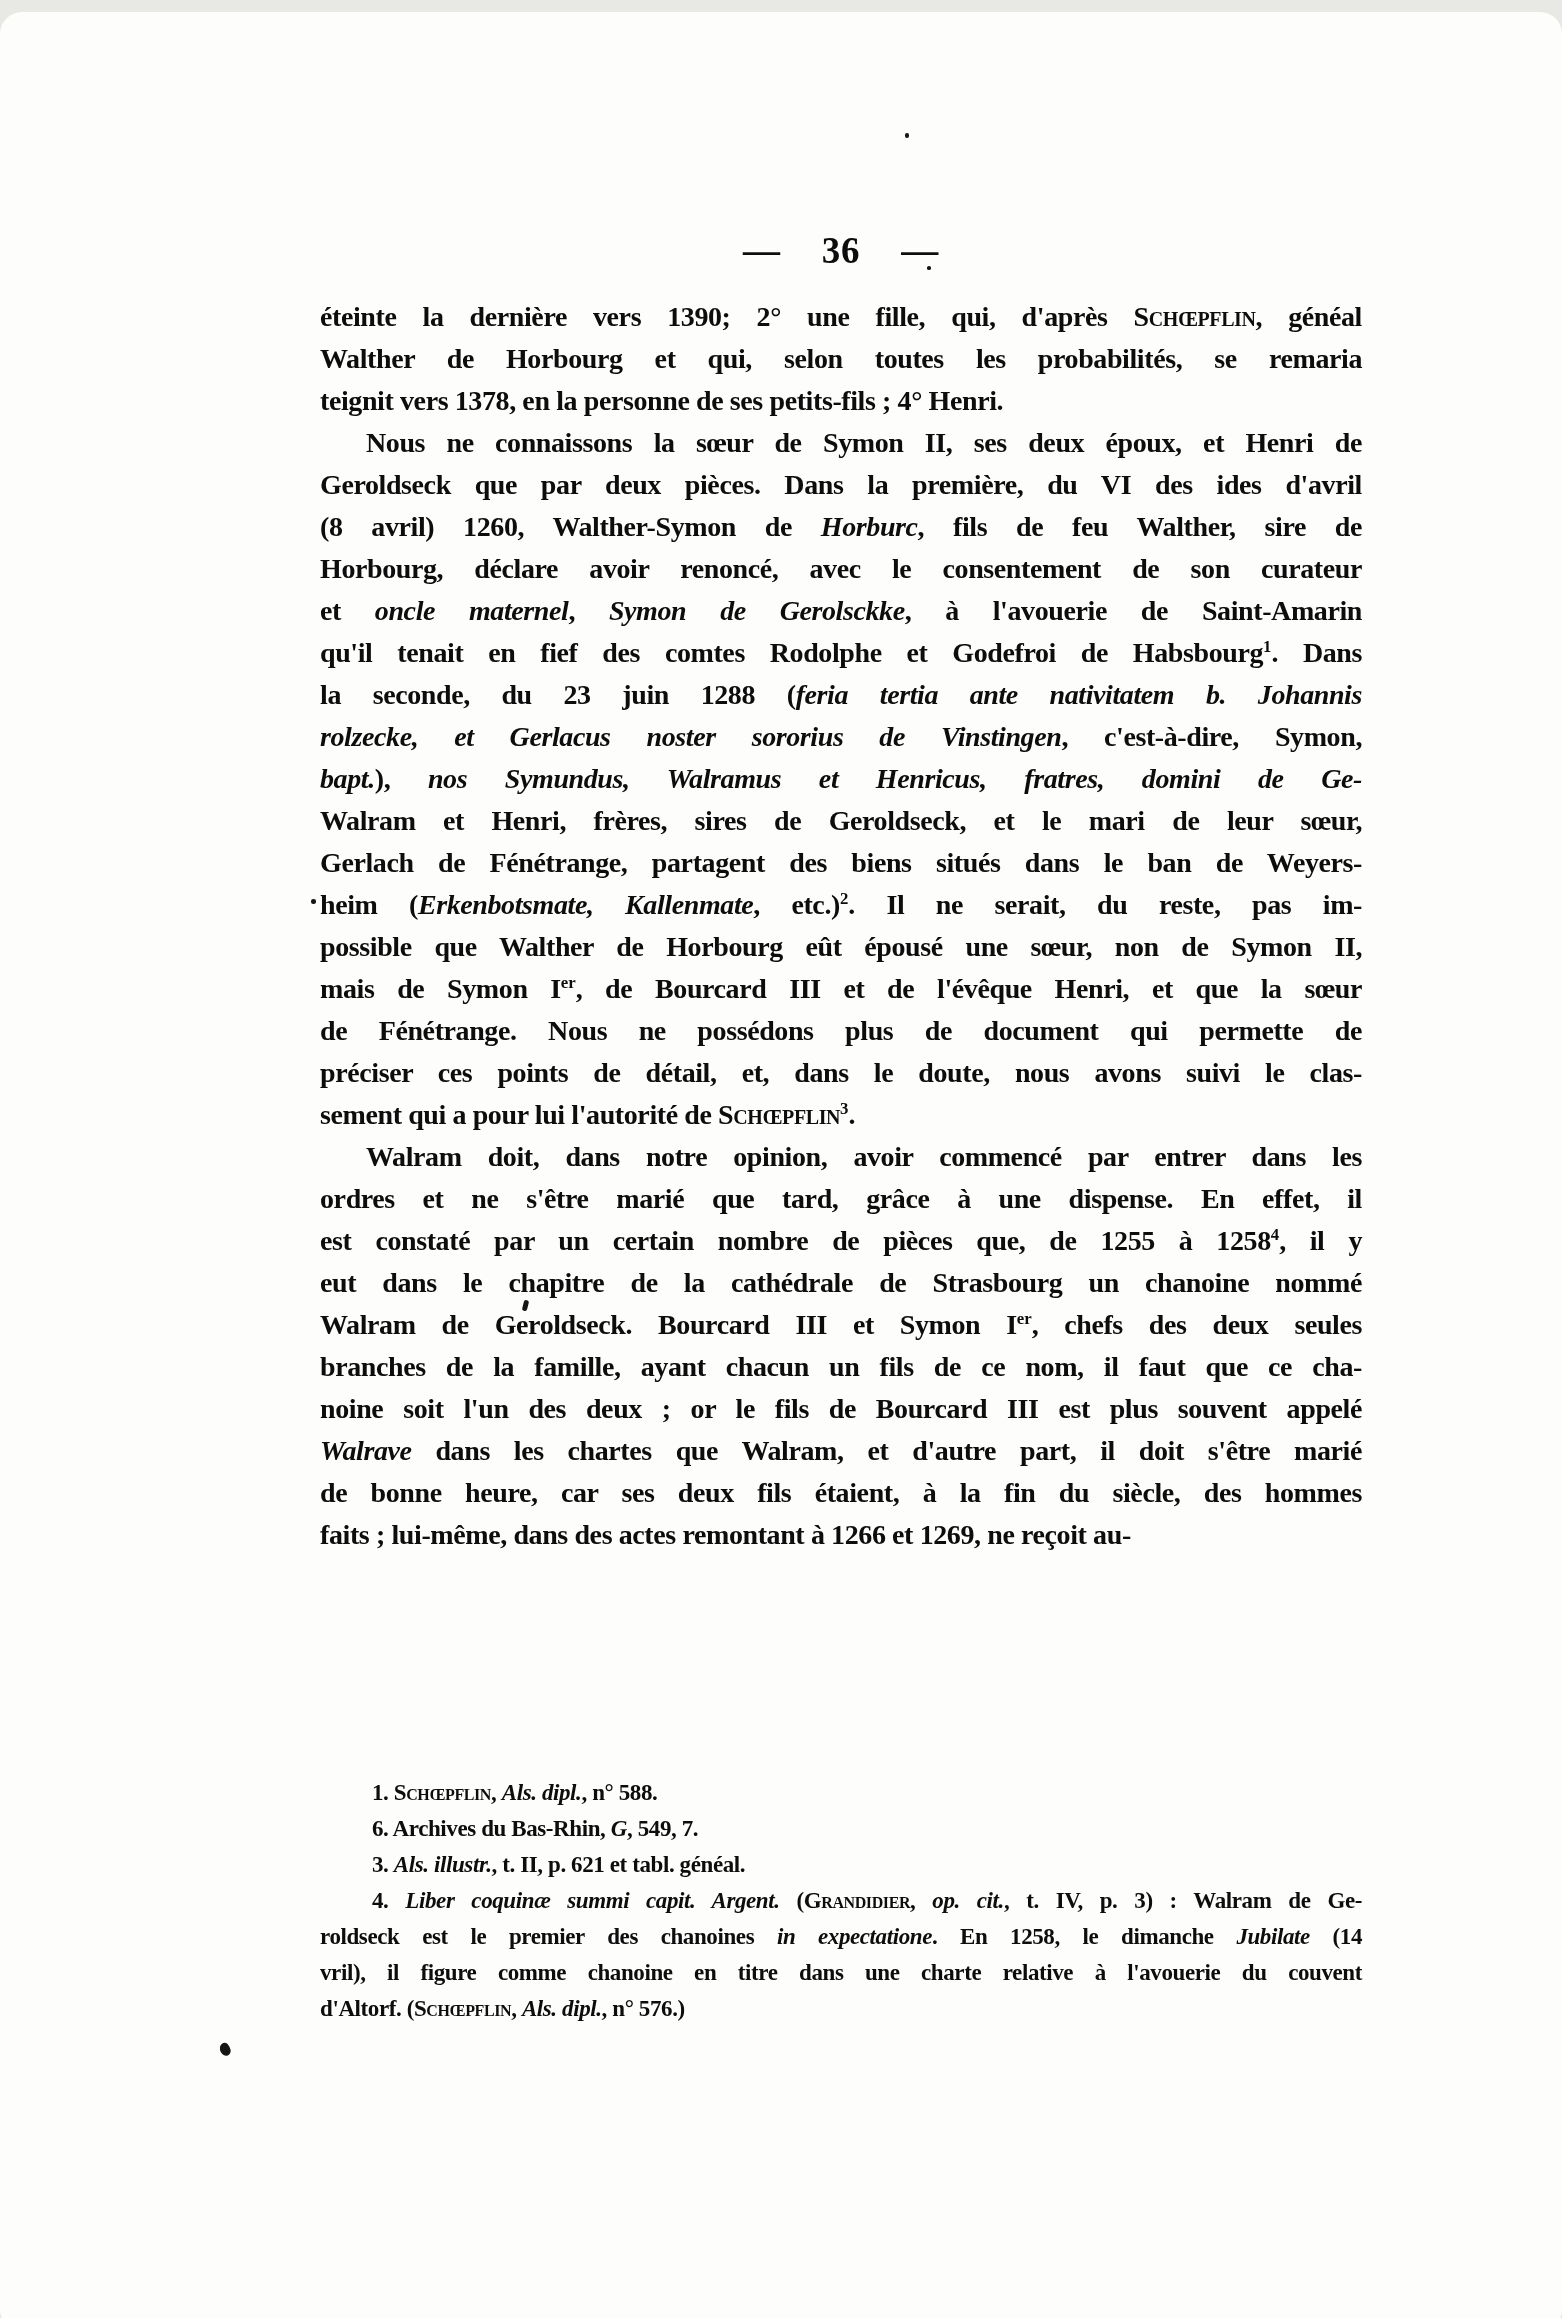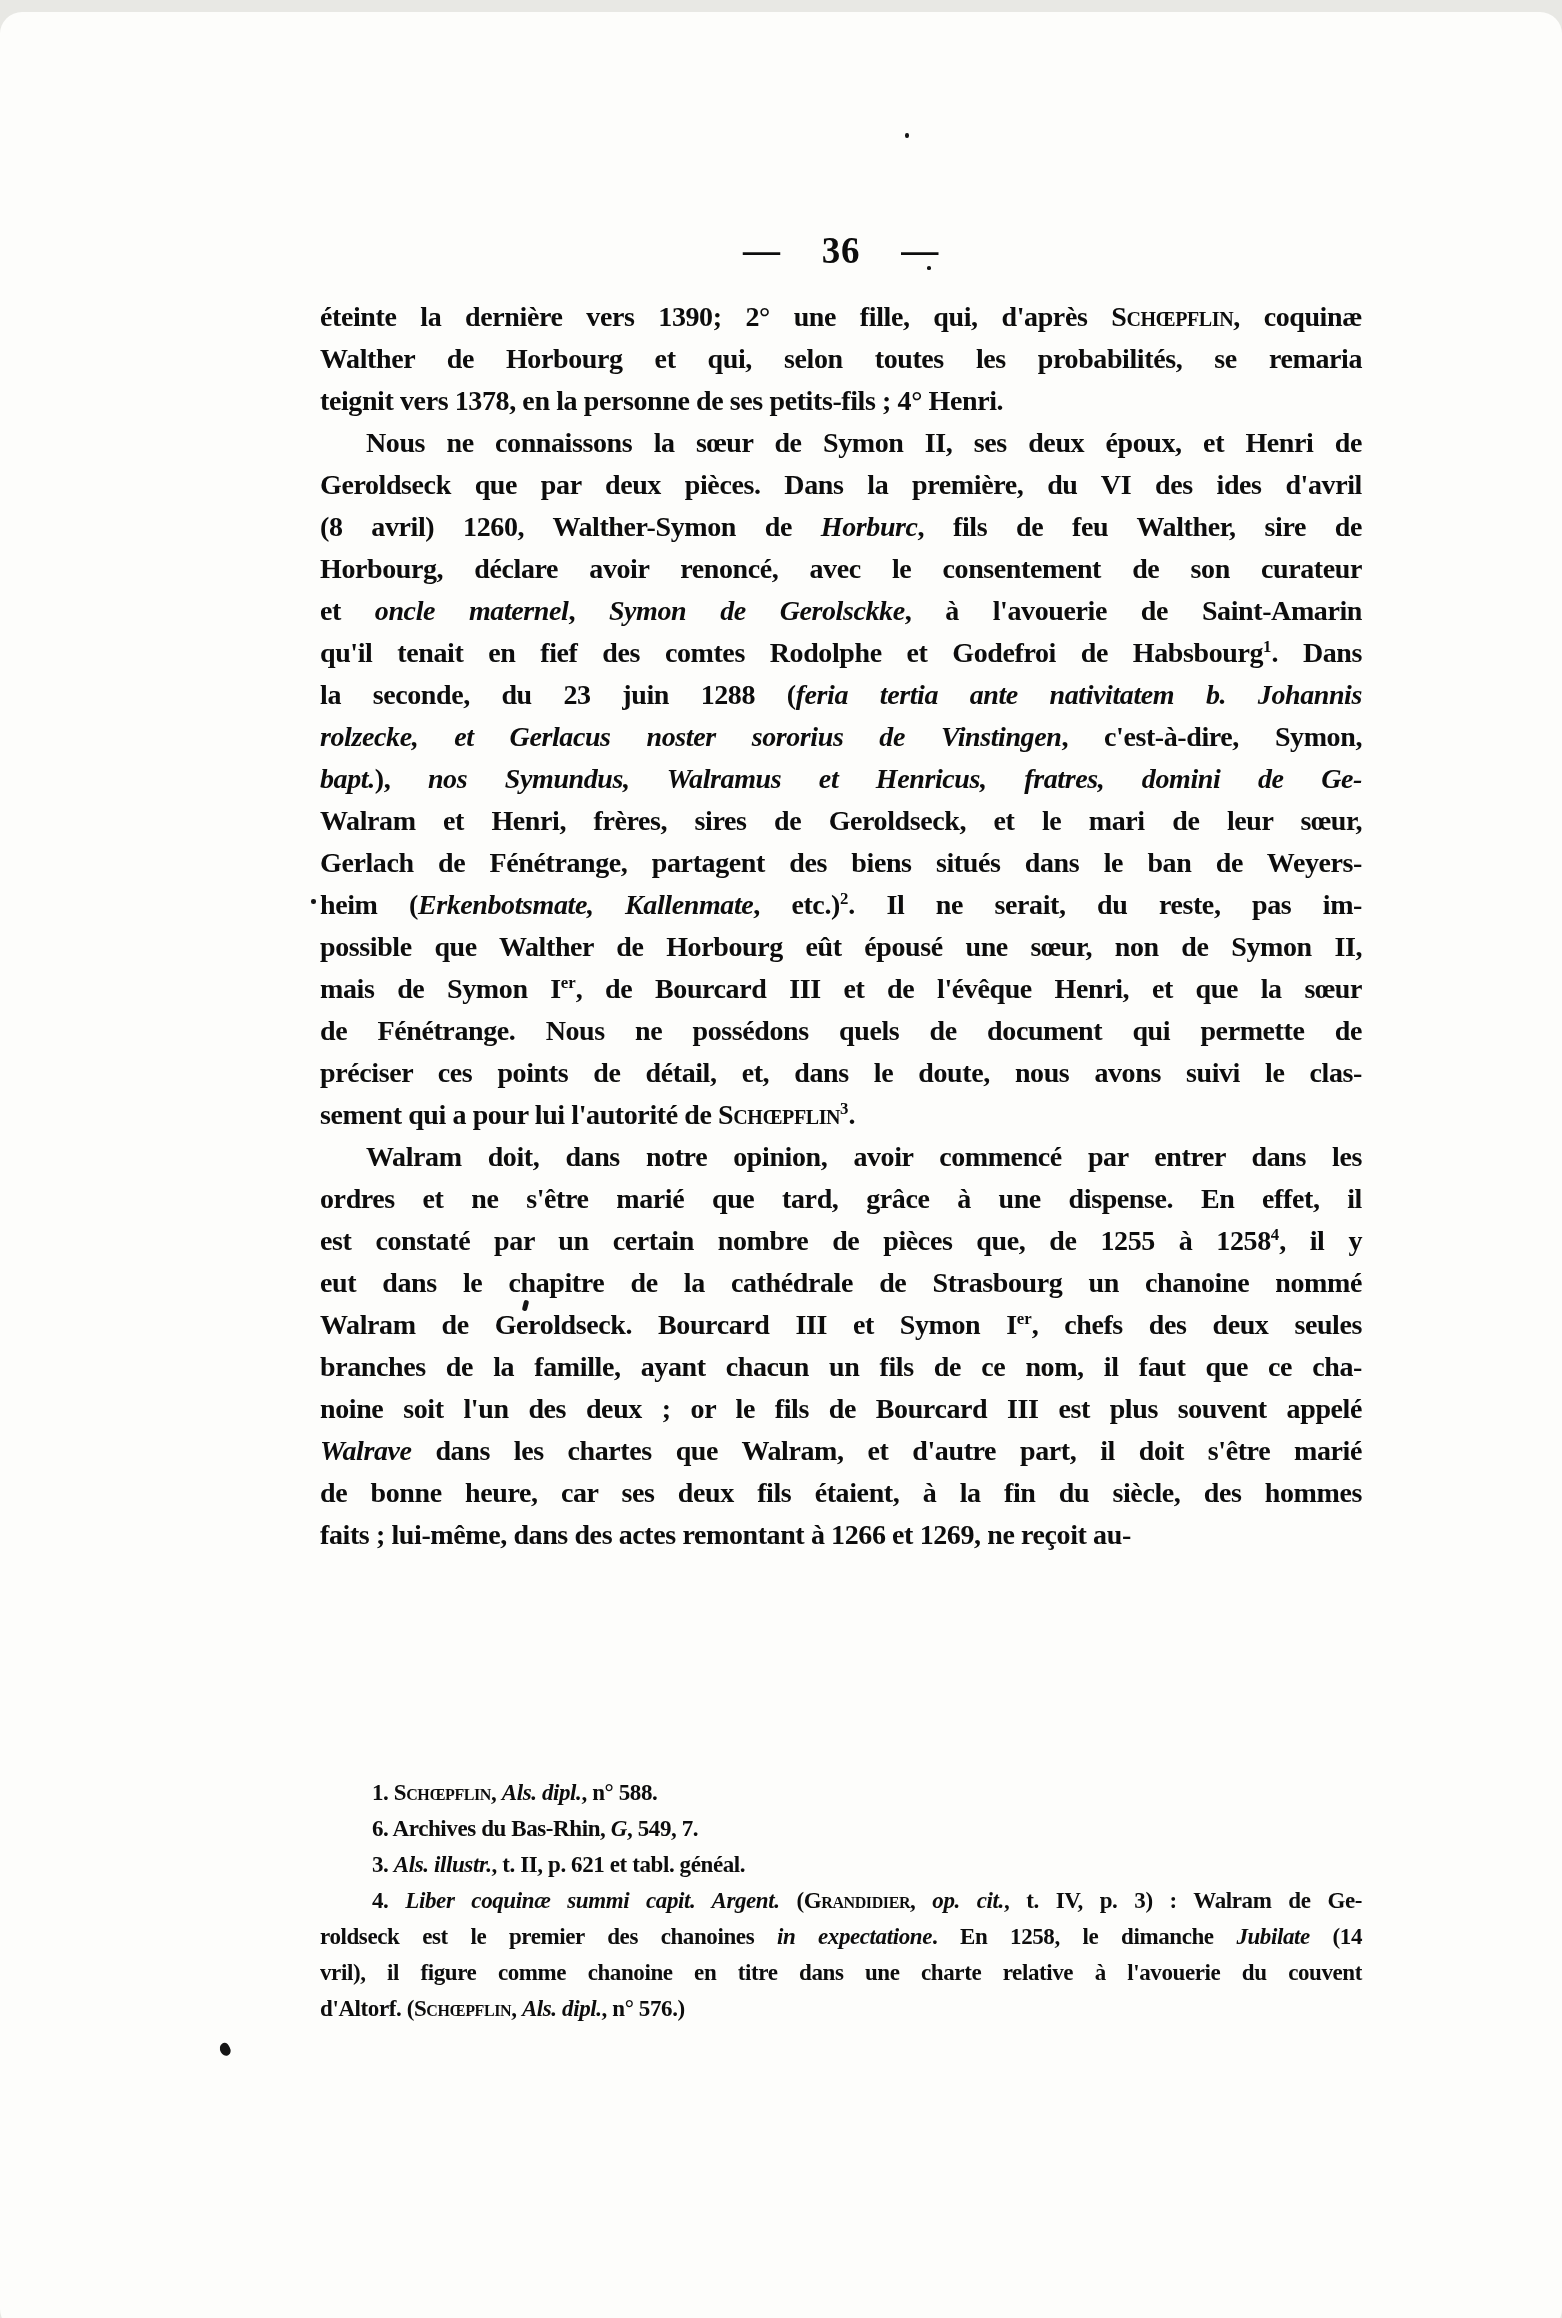--- a/index.html
+++ b/index.html
@@ -53,38 +53,38 @@
 </head>
 <body>
 
 <div class="page">
 
   <div class="header">
     <span>—</span><span class="num">36</span><span>—</span>
   </div>
 
   <div class="body-text">
-      <div class="line"><span>éteinte la dernière vers 1390; 2° une fille, qui, d'après </span><span class="sc">Schœpflin</span><span>, coquinæ</span></div>
+      <div class="line"><span>éteinte la dernière vers 1390; 2° une fille, qui, d'après </span><span class="sc">Schœpflin</span><span>, généal</span></div>
       <div class="line"><span>Walther de Horbourg et qui, selon toutes les probabilités, se remaria</span></div>
       <div class="line endline"><span>teignit vers 1378, en la personne de ses petits-fils ; 4° Henri.</span></div>
       <div class="line indent"><span>Nous ne connaissons la sœur de Symon II, ses deux époux, et Henri de</span></div>
       <div class="line"><span>Geroldseck que par deux pièces. Dans la première, du VI des ides d'avril</span></div>
       <div class="line"><span>(8 avril) 1260, Walther-Symon de </span><span class="it">Horburc</span><span>, fils de feu Walther, sire de</span></div>
       <div class="line"><span>Horbourg, déclare avoir renoncé, avec le consentement de son curateur</span></div>
       <div class="line"><span>et </span><span class="it">oncle maternel</span><span>, </span><span class="it">Symon de Gerolsckke</span><span>, à l'avouerie de Saint-Amarin</span></div>
       <div class="line"><span>qu'il tenait en fief des comtes Rodolphe et Godefroi de Habsbourg</span><span class="sup">1</span><span>. Dans</span></div>
       <div class="line"><span>la seconde, du 23 juin 1288 (</span><span class="it">feria tertia ante nativitatem b. Johannis</span></div>
       <div class="line"><span class="it">rolzecke, et Gerlacus noster sororius de Vinstingen</span><span>, c'est-à-dire, Symon,</span></div>
       <div class="line"><span class="it">bapt.</span><span>), </span><span class="it">nos Symundus, Walramus et Henricus, fratres, domini de Ge-</span></div>
       <div class="line"><span>Walram et Henri, frères, sires de Geroldseck, et le mari de leur sœur,</span></div>
       <div class="line"><span>Gerlach de Fénétrange, partagent des biens situés dans le ban de Weyers-</span></div>
       <div class="line"><span>heim (</span><span class="it">Erkenbotsmate, Kallenmate</span><span>, etc.)</span><span class="sup">2</span><span>. Il ne serait, du reste, pas im-</span></div>
       <div class="line"><span>possible que Walther de Horbourg eût épousé une sœur, non de Symon II,</span></div>
       <div class="line"><span>mais de Symon I</span><span class="sup">er</span><span>, de Bourcard III et de l'évêque Henri, et que la sœur</span></div>
-      <div class="line"><span>de Fénétrange. Nous ne possédons quels de document qui permette de</span></div>
+      <div class="line"><span>de Fénétrange. Nous ne possédons plus de document qui permette de</span></div>
       <div class="line"><span>préciser ces points de détail, et, dans le doute, nous avons suivi le clas-</span></div>
       <div class="line endline"><span>sement qui a pour lui l'autorité de </span><span class="sc">Schœpflin</span><span class="sup">3</span><span>.</span></div>
       <div class="line indent"><span>Walram doit, dans notre opinion, avoir commencé par entrer dans les</span></div>
       <div class="line"><span>ordres et ne s'être marié que tard, grâce à une dispense. En effet, il</span></div>
       <div class="line"><span>est constaté par un certain nombre de pièces que, de 1255 à 1258</span><span class="sup">4</span><span>, il y</span></div>
       <div class="line"><span>eut dans le chapitre de la cathédrale de Strasbourg un chanoine nommé</span></div>
       <div class="line"><span>Walram de Geroldseck. Bourcard III et Symon I</span><span class="sup">er</span><span>, chefs des deux seules</span></div>
       <div class="line"><span>branches de la famille, ayant chacun un fils de ce nom, il faut que ce cha-</span></div>
       <div class="line"><span>noine soit l'un des deux ; or le fils de Bourcard III est plus souvent appelé</span></div>
       <div class="line"><span class="it">Walrave</span><span> dans les chartes que Walram, et d'autre part, il doit s'être marié</span></div>

